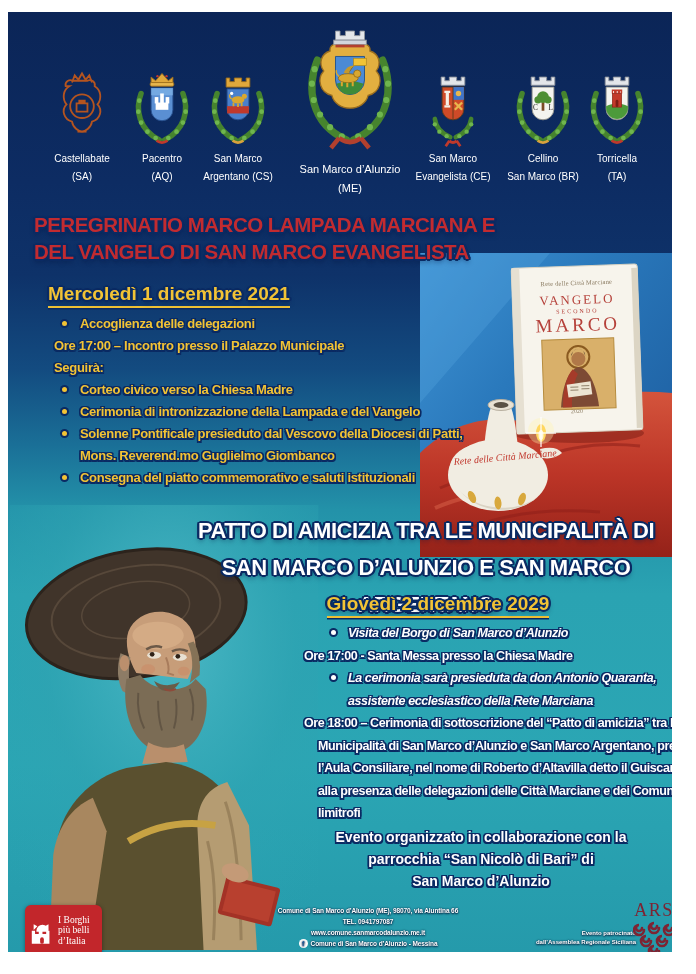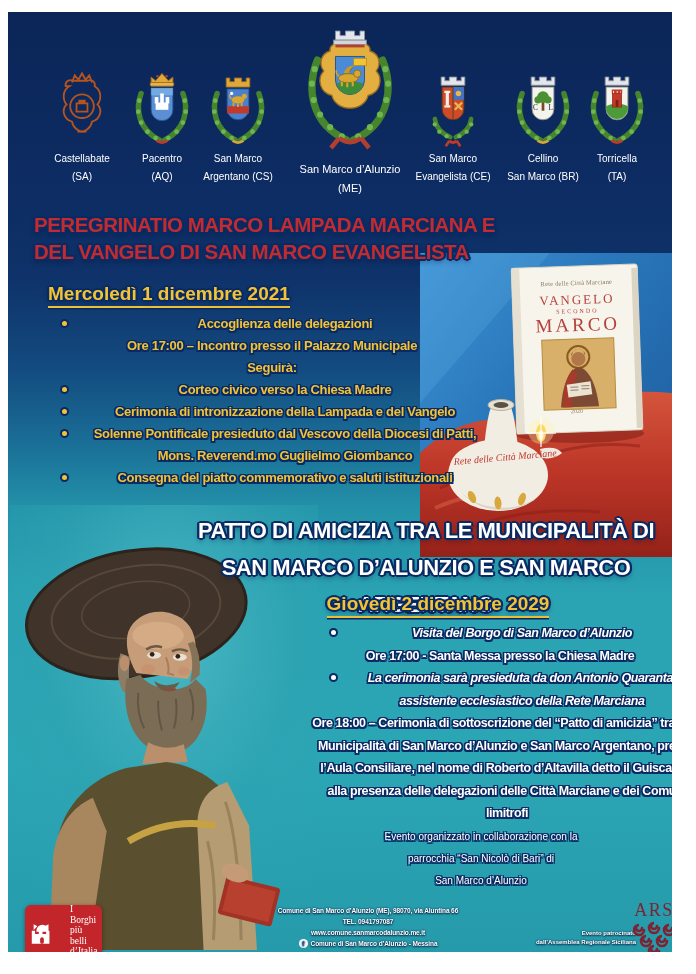--- a/index.html
+++ b/index.html
@@ -6,21 +6,21 @@
   .page{position:relative;width:696px;height:974px;background:#ffffff;overflow:hidden;
         font-family:"Liberation Sans","DejaVu Sans",sans-serif;}
   .poster{position:absolute;left:8px;top:12px;width:664px;height:940px;overflow:hidden;
     background:linear-gradient(180deg,#0b2557 0%,#0d2c63 18%,#0e3269 28%,#134b80 38%,
       #1a6f97 46%,#2392a9 53%,#2aa3b2 62%,#2ba6b4 80%,#259aab 100%);}
   .abs{position:absolute;}
   :root{--nv:#0a2a63;}
   .o2{text-shadow:-2px -1px 0 var(--nv),2px -1px 0 var(--nv),-2px 1px 0 var(--nv),2px 1px 0 var(--nv),
       0 -2px 0 var(--nv),0 2px 0 var(--nv),-2px 0 0 var(--nv),2px 0 0 var(--nv),0 3px 5px rgba(4,20,60,.55);}
   .o1{text-shadow:-1.5px -1.5px 0 var(--nv),1.5px -1.5px 0 var(--nv),-1.5px 1.5px 0 var(--nv),
-      1.5px 1.5px 0 var(--nv),0 -1.5px 0 var(--nv),0 1.5px 0 var(--nv),-1.5px 0 0 var(--nv),1.5px 0 0 var(--nv);text-align:center;}
+      1.5px 1.5px 0 var(--nv),0 -1.5px 0 var(--nv),0 1.5px 0 var(--nv),-1.5px 0 0 var(--nv),1.5px 0 0 var(--nv);}
   .o0{text-shadow:0 1px 2px rgba(0,15,50,.95),0 0 2px rgba(0,15,50,.9);}
 
   .crest{position:absolute;width:90px;text-align:center;color:#fff;}
   .crest .img{height:83px;display:flex;align-items:flex-end;justify-content:center;}
   .crest .lbl{font-size:10px;line-height:12.5px;margin-top:5px;}
   .crest.big{width:116px;}
   .crest.big .img{height:138px;}
   .crest.big .lbl{font-size:11px;line-height:13.5px;}
 
   .title1{left:26px;top:199px;font-size:20.5px;line-height:27px;font-weight:bold;
@@ -52,27 +52,27 @@
           font-weight:bold;color:#fff;letter-spacing:-0.5px;}
   .date2{left:173px;top:581px;width:514px;text-align:center;font-size:19px;}
   .list2{left:296px;top:610px;width:392px;font-size:12.5px;line-height:22.5px;
          color:#fff;letter-spacing:-0.4px;}
   .list2 li.b{padding-left:44px;font-style:italic;}
   .list2 li.b::before{content:"";position:absolute;left:27px;top:8px;width:5px;height:5px;
          border-radius:50%;background:#fff;box-shadow:0 0 0 2px var(--nv);}
   .list2 li.p{padding-left:0;}
   .list2 li.para{padding-left:14px;text-indent:-14px;}
 
-  .collab{left:273px;top:814px;width:400px;text-align:center;font-size:10px;line-height:22px;
-          font-weight:normal;color:#fff;}
+  .collab{left:273px;top:814px;width:400px;text-align:center;font-size:14px;line-height:22px;
+          font-weight:bold;color:#fff;}
 
   .statue{left:0;top:493px;width:312px;height:445px;}
 
   .borghi{left:17px;top:893px;width:77px;height:51px;background:#c2262b;border-radius:6px;
-      display:flex;align-items:center;gap:15px;padding:3px 4px;box-sizing:border-box;
+      display:flex;align-items:center;gap:3px;padding:3px 4px;box-sizing:border-box;
       box-shadow:0 1px 4px rgba(0,0,0,.4);}
   .borghi .txt{color:#fff;font-family:"Liberation Serif","DejaVu Serif",serif;
       font-size:9.5px;line-height:10.5px;}
   .addr{left:205px;top:893px;width:310px;text-align:center;color:#fff;font-size:6.5px;
       line-height:11px;font-weight:bold;letter-spacing:-0.1px;}
   .addr .fbrow{display:flex;align-items:center;justify-content:center;gap:3px;}
   .fb{display:inline-flex;width:9px;height:9px;border-radius:50%;background:#fff;
       color:#1b5a9c;font-weight:bold;font-size:7px;align-items:center;justify-content:center;}
   .ars-label{left:622px;top:888px;width:48px;text-align:center;color:#7d2433;
       font-family:"Liberation Serif","DejaVu Serif",serif;font-size:18px;letter-spacing:1.5px;}

